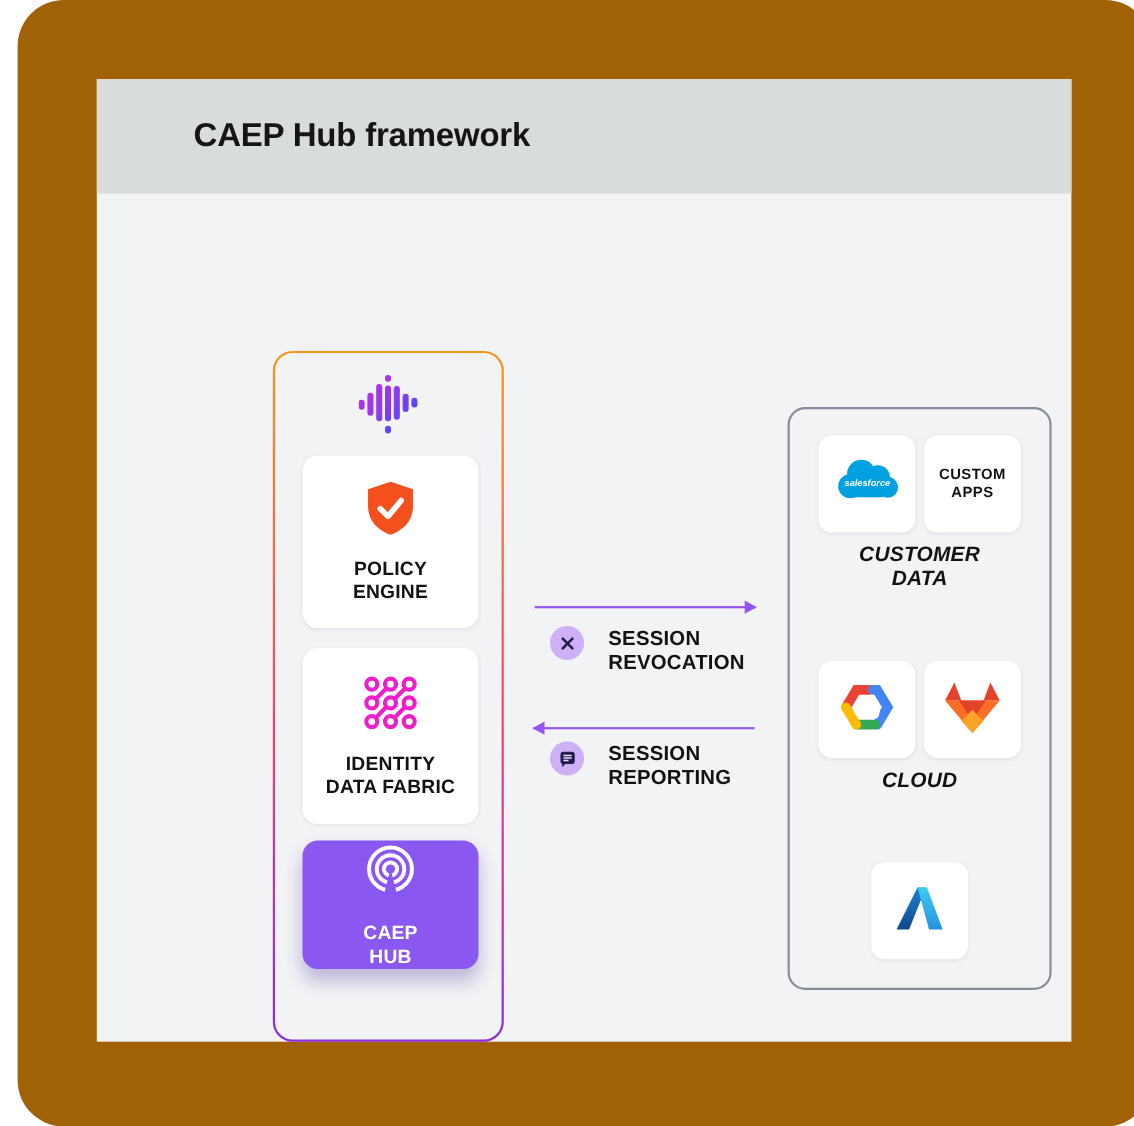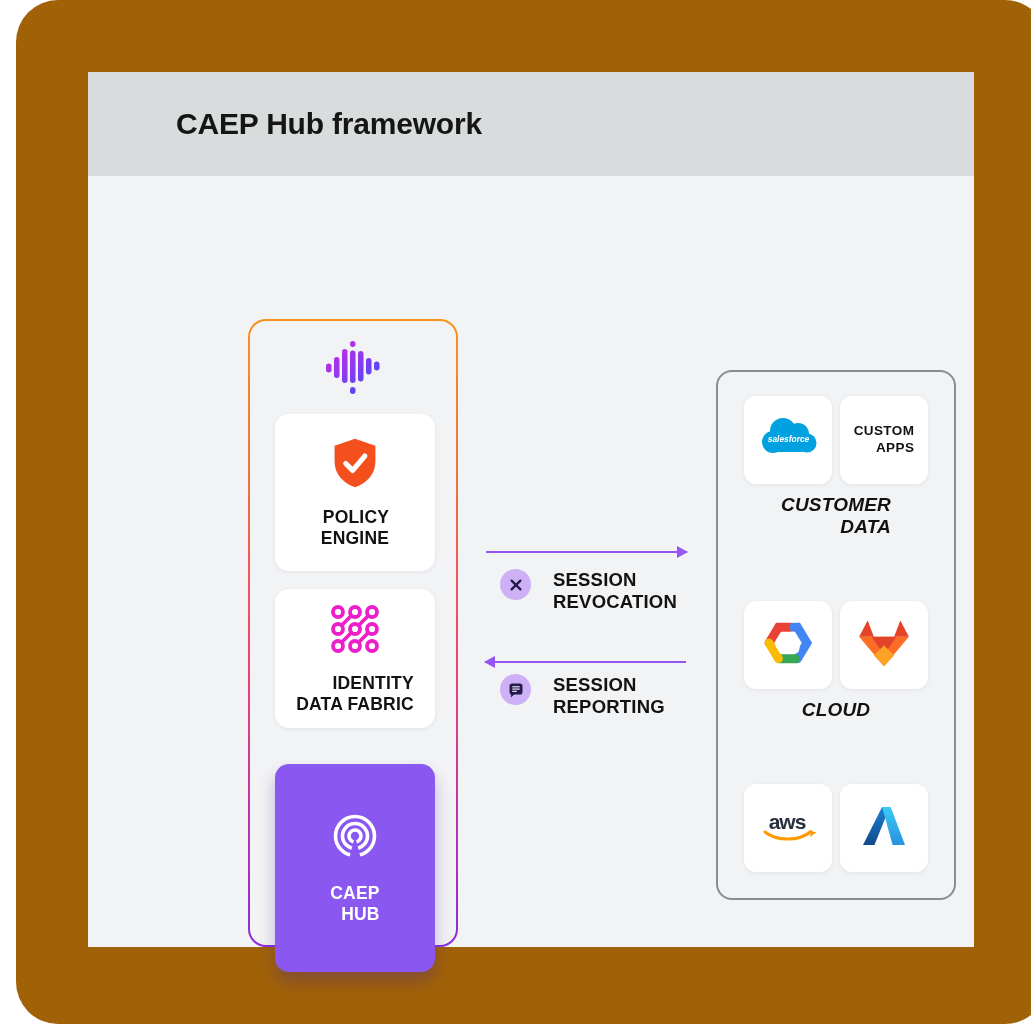--- a/index.html
+++ b/index.html
@@ -5,33 +5,33 @@
   html,body{margin:0;padding:0;background:#ffffff;}
   *{box-sizing:border-box;}
   body{font-family:"Liberation Sans","DejaVu Sans",sans-serif;}
   #stage{position:relative;width:1031px;height:1024px;background:#a16207;border-radius:42px;overflow:hidden;margin-left:16px;}
 
   
   .panel{position:absolute;left:72px;top:72px;width:886px;height:875px;background:#F2F3F5;}
   .hdr{position:absolute;left:0;top:0;width:100%;height:104px;background:#D8DCDC;display:flex;align-items:center;}
   .hdr h1{margin:0 0 0 88px;font-size:30px;font-weight:700;color:#151515;letter-spacing:-0.2px;}
 
-  .caps{font-weight:700;color:#121212;white-space:pre-line;text-align:right;letter-spacing:0.2px;}
+  .caps{font-weight:700;color:#121212;white-space:pre-line;text-align:center;letter-spacing:0.2px;}
 
   
   .lbox-border{position:absolute;left:160px;top:247px;width:210px;height:628px;border-radius:18px;
     background:linear-gradient(180deg,#F7941E 0%,#F0426E 55%,#8B2BE2 100%);padding:2px;}
   .lbox{position:relative;width:100%;height:100%;border-radius:16px;background:#F2F3F5;padding-left:48px;}
   .lbox .logo{position:absolute;top:20px;left:50%;transform:translateX(-50%);}
   .lcard{position:absolute;left:25px;width:160px;border-radius:14px;background:#ffffff;
     box-shadow:0 1px 4px rgba(20,20,40,0.07);display:flex;flex-direction:column;align-items:center;justify-content:center;gap:14px;}
   .lcard .caps{font-size:17.5px;line-height:1.18;}
   .lcard.c1{top:93px;height:157px;}
-  .lcard.c2{top:268px;height:139px;}
-  .lcard.c3{top:443px;height:208px;background:#8A57F0;box-shadow:0 10px 16px rgba(70,35,150,0.30);}
+  .lcard.c2{top:268px;height:160px;}
+  .lcard.c3{top:443px;height:117px;background:#8A57F0;box-shadow:0 10px 16px rgba(70,35,150,0.30);}
   .lcard.c3 .caps{color:#ffffff;}
 
   
   .arrow{position:absolute;height:12px;}
   .arrow .line{position:absolute;top:4.8px;left:0;right:0;height:2.5px;background:#9455F3;}
   .arrow .head{position:absolute;top:0;width:0;height:0;border-top:6px solid transparent;border-bottom:6px solid transparent;}
   .arrow.right .head{right:-1px;border-left:11px solid #9455F3;}
   .arrow.left  .head{left:-1px;border-right:11px solid #9455F3;}
   .a1{left:398px;top:474px;width:201px;}
   .a2{left:397px;top:584px;width:201px;}
@@ -233,29 +233,20 @@
             </span>
           </div>
         </div>
         <div class="caps">CLOUD</div>
       </div>
 
       <div class="rgroup">
         <div class="rrow">
           <div class="rcard">
             <span>
-              <svg width="62" height="40" viewBox="0 0 62 40">
-                <text x="30" y="23" font-size="21" font-weight="bold" fill="#252F3E" text-anchor="middle" letter-spacing="-1" font-family="Liberation Sans, sans-serif">aws</text>
-                <path d="M8 26 C 20 35.5, 42 35.5, 54 25.5" stroke="#FF9900" stroke-width="3" fill="none" stroke-linecap="round"></path>
-                <path d="M54 25.5 l-0.9 5.4 l6.6 -4.8 z" fill="#FF9900"></path>
-              </svg>
-            </span>
-          </div>
-          <div class="rcard">
-            <span>
               <svg width="46" height="42" viewBox="0 0 48 44">
                 <defs>
                   <linearGradient id="azl" x1="0" y1="0" x2="0" y2="1">
                     <stop offset="0" stop-color="#1B7FD4"></stop>
                       <stop offset="1" stop-color="#114A8B"></stop>
                   </linearGradient>
                   <linearGradient id="azr" x1="0" y1="0" x2="0" y2="1">
                     <stop offset="0" stop-color="#3CCBF4"></stop>
                       <stop offset="1" stop-color="#2892DF"></stop>
                   </linearGradient>

